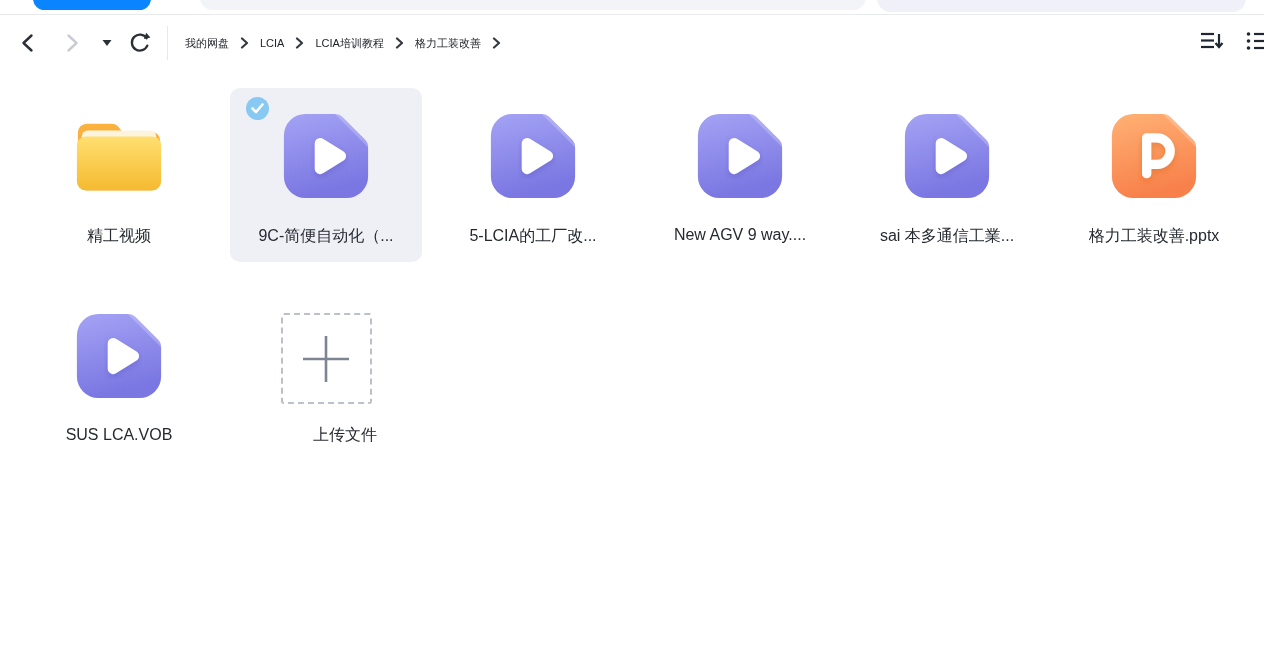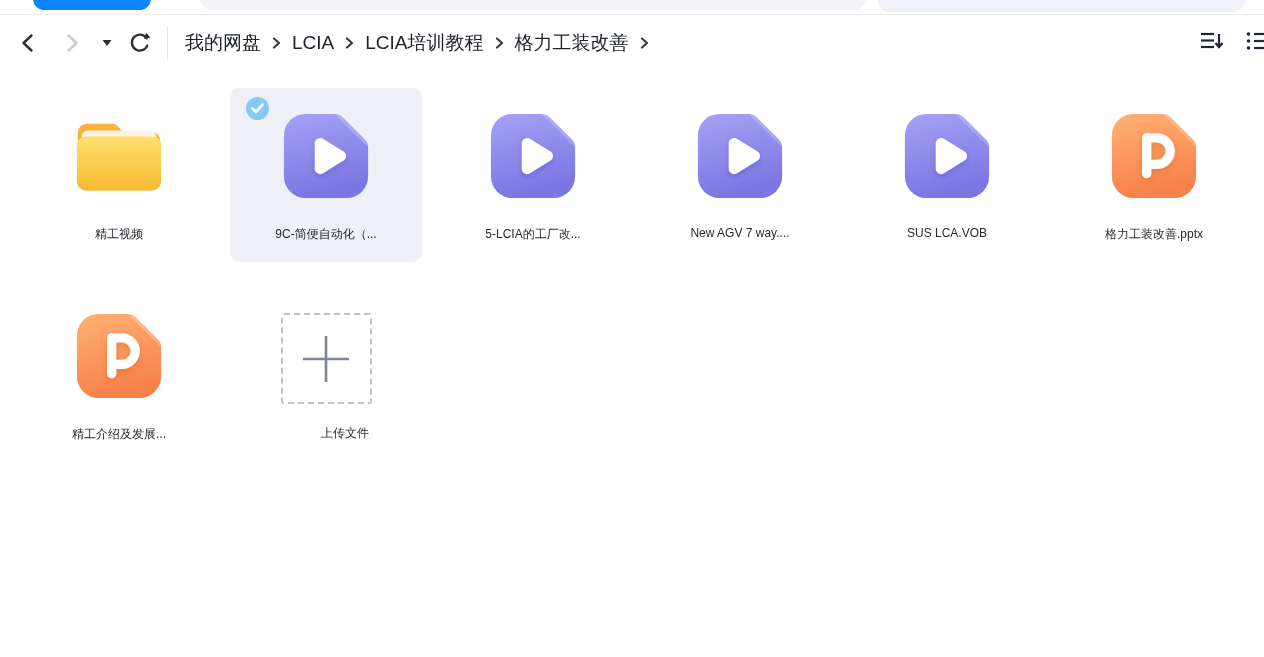--- a/index.html
+++ b/index.html
@@ -12,34 +12,34 @@
   
   .top-strip{position:absolute;top:0;left:0;width:1264px;height:14px;background:#fff;border-bottom:1px solid #e8eaee;overflow:hidden;}
   .blue-pill{position:absolute;left:33px;top:-13px;width:118px;height:23px;border-radius:12px;background:#0b84ff;}
   .search-remnant{position:absolute;left:200px;top:-15px;width:666px;height:25px;border-radius:13px;background:#f2f4f8;}
   .right-remnant{position:absolute;left:877px;top:-15px;width:369px;height:27px;border-radius:14px;background:#f0f1f8;}
   
   .toolbar{position:absolute;top:15px;left:0;width:1264px;height:56px;background:#fff;}
   .nav-btn{position:absolute;top:50%;transform:translateY(-50%);display:flex;align-items:center;justify-content:center;cursor:pointer;}
   .vdivider{position:absolute;left:167px;top:11px;width:1px;height:34px;background:#e6e8ec;}
   .breadcrumb{position:absolute;left:185px;top:0;height:56px;display:flex;align-items:center;gap:11px;}
-  .crumb{font-size:19px;color:#20242a;cursor:pointer;white-space:nowrap;}
+  .crumb{font-size:11px;color:#20242a;cursor:pointer;white-space:nowrap;}
   .crumb-sep{display:flex;align-items:center;}
   .sort-icon{position:absolute;left:1200px;top:50%;transform:translateY(-50%);cursor:pointer;}
   .list-icon{position:absolute;left:1246px;top:50%;transform:translateY(-50%);cursor:pointer;}
   
   .grid{
     position:absolute;top:88px;left:23px;
     display:grid;grid-template-columns:repeat(6,192px);
     grid-auto-rows:174px;column-gap:15px;row-gap:26px;
   }
   .tile{position:relative;display:flex;flex-direction:column;align-items:center;border-radius:10px;cursor:pointer;}
   .tile.selected{background:#eef0f6;}
   .icon-wrap{margin-top:21px;width:94px;height:94px;display:flex;align-items:center;justify-content:center;}
-  .tile .label{margin-top:23px;font-size:12px;color:#262a30;max-width:182px;white-space:nowrap;overflow:hidden;}
+  .tile .label{margin-top:23px;font-size:16px;color:#262a30;max-width:182px;white-space:nowrap;overflow:hidden;}
   .check-badge{position:absolute;left:16px;top:9px;width:23px;height:23px;border-radius:50%;background:#87c9f3;display:none;align-items:center;justify-content:center;}
   .tile.selected .check-badge{display:flex;}
   .ic{display:none;}
   .tile.type-folder .ic-folder{display:block;}
   .tile.type-video .ic-video{display:block;}
   .tile.type-ppt .ic-ppt{display:block;}
   
   .upload-box{
     margin-top:25px;width:91px;height:91px;border:2px dashed #bcc0cb;border-radius:3px;
     display:flex;align-items:center;justify-content:center;background:#fff;box-sizing:border-box;
@@ -211,68 +211,67 @@
 
     <div class="icon-wrap">
 
       <svg class="ic ic-video" width="94" height="94" viewBox="0 0 96 96">
         <path d="M27 5 H57 a11 11 0 0 1 7.8 3.2 L87.8 31.2 A11 11 0 0 1 91 39 V69 a22 22 0 0 1 -22 22 H27 A22 22 0 0 1 5 69 V27 A22 22 0 0 1 27 5 Z" fill="url(#gVideo)"></path>
         <path d="M57 5 a11 11 0 0 1 7.8 3.2 L87.8 31.2 A11 11 0 0 1 91 39 L57 5 Z" fill="#ffffff" opacity="0.22"></path>
         <path d="M42 35 L63 48 L42 61 Z" fill="#ffffff" stroke="#ffffff" stroke-width="11" stroke-linejoin="round" filter="url(#softShadow)"></path>
       </svg>
 
     </div>
-    <div class="label">New AGV 7 way....</div>
-  </div>
-
-
-
-  <div class="tile type-video">
-
-    <div class="icon-wrap">
-
-      <svg class="ic ic-video" width="94" height="94" viewBox="0 0 96 96">
-        <path d="M27 5 H57 a11 11 0 0 1 7.8 3.2 L87.8 31.2 A11 11 0 0 1 91 39 V69 a22 22 0 0 1 -22 22 H27 A22 22 0 0 1 5 69 V27 A22 22 0 0 1 27 5 Z" fill="url(#gVideo)"></path>
-        <path d="M57 5 a11 11 0 0 1 7.8 3.2 L87.8 31.2 A11 11 0 0 1 91 39 L57 5 Z" fill="#ffffff" opacity="0.22"></path>
-        <path d="M42 35 L63 48 L42 61 Z" fill="#ffffff" stroke="#ffffff" stroke-width="11" stroke-linejoin="round" filter="url(#softShadow)"></path>
-      </svg>
-
-    </div>
-    <div class="label">SUS LCA.VOB</div>
+    <div class="label">New AGV 9 way....</div>
+  </div>
+
+
+  <div class="tile type-video">
+
+    <div class="icon-wrap">
+
+      <svg class="ic ic-video" width="94" height="94" viewBox="0 0 96 96">
+        <path d="M27 5 H57 a11 11 0 0 1 7.8 3.2 L87.8 31.2 A11 11 0 0 1 91 39 V69 a22 22 0 0 1 -22 22 H27 A22 22 0 0 1 5 69 V27 A22 22 0 0 1 27 5 Z" fill="url(#gVideo)"></path>
+        <path d="M57 5 a11 11 0 0 1 7.8 3.2 L87.8 31.2 A11 11 0 0 1 91 39 L57 5 Z" fill="#ffffff" opacity="0.22"></path>
+        <path d="M42 35 L63 48 L42 61 Z" fill="#ffffff" stroke="#ffffff" stroke-width="11" stroke-linejoin="round" filter="url(#softShadow)"></path>
+      </svg>
+
+    </div>
+    <div class="label">sai 本多通信工業...</div>
   </div>
 
   <div class="tile type-ppt">
 
     <div class="icon-wrap">
 
       <svg class="ic ic-ppt" width="94" height="94" viewBox="0 0 96 96">
         <path d="M27 5 H57 a11 11 0 0 1 7.8 3.2 L87.8 31.2 A11 11 0 0 1 91 39 V69 a22 22 0 0 1 -22 22 H27 A22 22 0 0 1 5 69 V27 A22 22 0 0 1 27 5 Z" fill="url(#gPpt)"></path>
         <path d="M57 5 a11 11 0 0 1 7.8 3.2 L87.8 31.2 A11 11 0 0 1 91 39 L57 5 Z" fill="#ffffff" opacity="0.22"></path>
         <g filter="url(#softShadowOrange)">
           <path d="M40.5 66 V29.5 h10.5 a13.5 13.5 0 0 1 0 27 h-10.5" fill="none" stroke="#ffffff" stroke-width="9.5" stroke-linecap="round" stroke-linejoin="round"></path>
         </g>
       </svg>
     </div>
     <div class="label">格力工装改善.pptx</div>
   </div>
 
-  <div class="tile type-ppt">
-
-    <div class="icon-wrap">
-
-      <svg class="ic ic-ppt" width="94" height="94" viewBox="0 0 96 96">
-        <path d="M27 5 H57 a11 11 0 0 1 7.8 3.2 L87.8 31.2 A11 11 0 0 1 91 39 V69 a22 22 0 0 1 -22 22 H27 A22 22 0 0 1 5 69 V27 A22 22 0 0 1 27 5 Z" fill="url(#gPpt)"></path>
-        <path d="M57 5 a11 11 0 0 1 7.8 3.2 L87.8 31.2 A11 11 0 0 1 91 39 L57 5 Z" fill="#ffffff" opacity="0.22"></path>
-        <g filter="url(#softShadowOrange)">
-          <path d="M40.5 66 V29.5 h10.5 a13.5 13.5 0 0 1 0 27 h-10.5" fill="none" stroke="#ffffff" stroke-width="9.5" stroke-linecap="round" stroke-linejoin="round"></path>
-        </g>
-      </svg>
-    </div>
-    <div class="label">精工介绍及发展...</div>
-  </div>
+  <div class="tile type-video">
+
+    <div class="icon-wrap">
+
+      <svg class="ic ic-video" width="94" height="94" viewBox="0 0 96 96">
+        <path d="M27 5 H57 a11 11 0 0 1 7.8 3.2 L87.8 31.2 A11 11 0 0 1 91 39 V69 a22 22 0 0 1 -22 22 H27 A22 22 0 0 1 5 69 V27 A22 22 0 0 1 27 5 Z" fill="url(#gVideo)"></path>
+        <path d="M57 5 a11 11 0 0 1 7.8 3.2 L87.8 31.2 A11 11 0 0 1 91 39 L57 5 Z" fill="#ffffff" opacity="0.22"></path>
+        <path d="M42 35 L63 48 L42 61 Z" fill="#ffffff" stroke="#ffffff" stroke-width="11" stroke-linejoin="round" filter="url(#softShadow)"></path>
+      </svg>
+
+    </div>
+    <div class="label">SUS LCA.VOB</div>
+  </div>
+
 
 
 <div class="tile upload-tile">
     <div class="upload-box">
       <svg width="58" height="58" viewBox="0 0 58 58">
         <line x1="29" y1="6" x2="29" y2="52" stroke="#7d8494" stroke-width="2.6"></line>
         <line x1="6" y1="29" x2="52" y2="29" stroke="#7d8494" stroke-width="2.6"></line>
       </svg>
     </div>
     <div class="label">上传文件</div>

